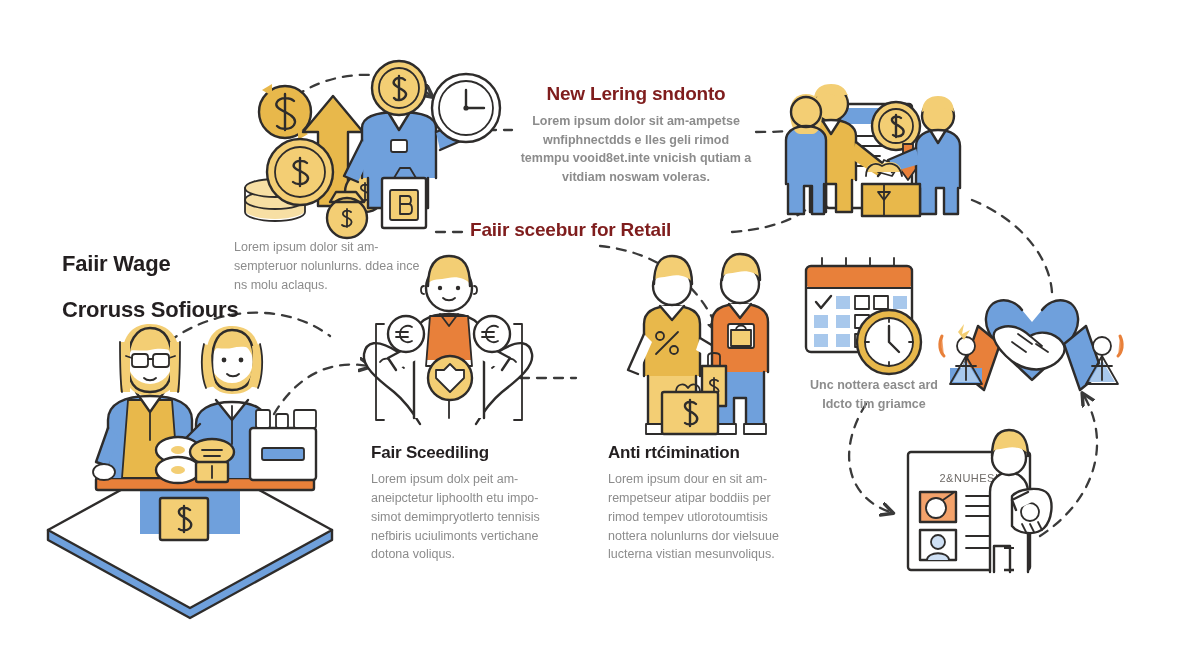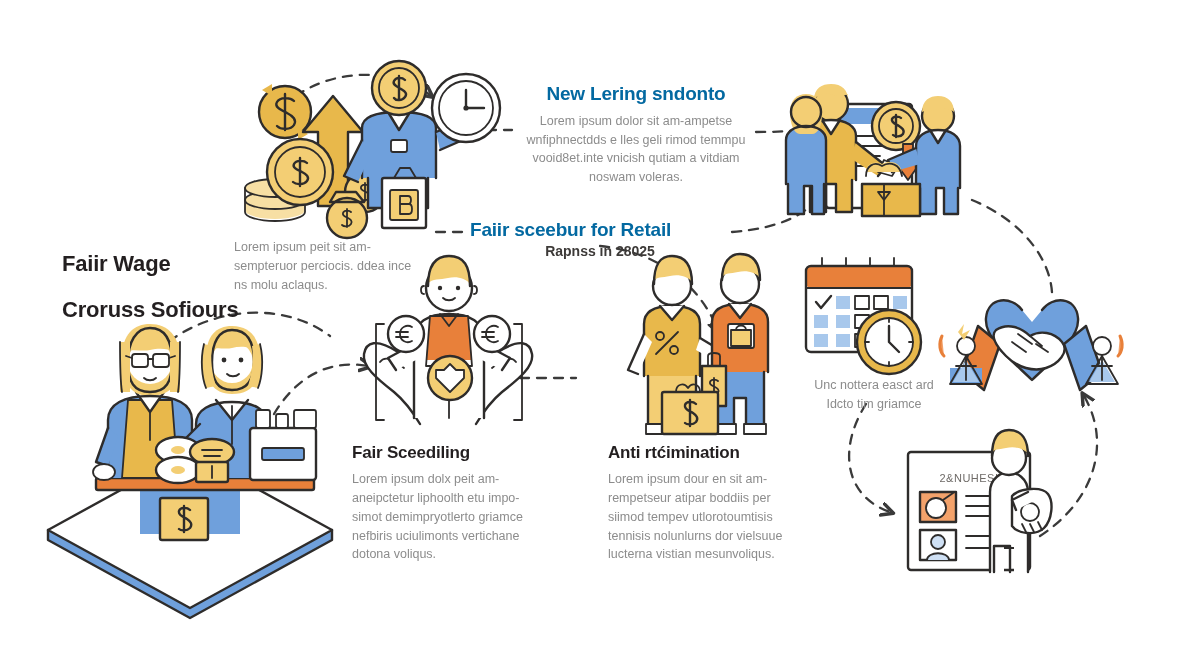--- a/index.html
+++ b/index.html
@@ -12,46 +12,46 @@
   }
   #canvas{position:absolute;inset:0;width:1200px;height:654px;}
   .abs{position:absolute;}
 
   
   .h-xl{
     font-size:22px;font-weight:bold;color:#231f20;
     letter-spacing:-0.2px;line-height:1.25;
   }
   .h-lg{
-    font-size:19px;font-weight:bold;color:#0369a1;
+    font-size:19px;font-weight:bold;color:#7f1d1d;
     letter-spacing:-0.2px;line-height:1.25;
   }
   .h-md{
     font-size:17px;font-weight:bold;color:#231f20;
     letter-spacing:-0.2px;line-height:1.25;
   }
   .sub-title{
     font-size:14px;font-weight:bold;color:#3d3a38;
     text-align:center;line-height:1.3;
   }
   .body-txt{
     font-size:12.5px;color:#8c8c8c;line-height:1.5;
   }
-  .body-txt.center{text-align:center;}
+  .body-txt.center{text-align:center;font-weight:bold;}
   .title-center{text-align:left;}
 
   
   #t-minimum-wage{left:62px;top:250px;width:230px;}
   #t-cross-hours{left:62px;top:296px;width:240px;}
   #t-stet{left:234px;top:238px;width:190px;}
   #t-stet .h-md{margin:0 0 6px 0;}
   #t-newlering{left:520px;top:82px;width:232px;}
   #t-newlering .h-lg{margin:0 0 6px 0;text-align:center;}
   #t-maintitle{left:470px;top:218px;width:260px;}
-  #t-fairsched{left:352px;top:442px;width:190px;}
+  #t-fairsched{left:371px;top:442px;width:190px;}
   #t-fairsched .h-md{margin:0 0 7px 0;}
   #t-antidisc{left:608px;top:442px;width:196px;}
   #t-antidisc .h-md{margin:0 0 7px 0;}
   #t-onboard{left:798px;top:376px;width:152px;}
 </style>
 </head>
 <body>
 
 <svg id="canvas" viewBox="0 0 1200 654">
   <defs>
@@ -609,39 +609,38 @@
 
 <div class="abs" id="t-minimum-wage">
   <div class="h-xl">Faiir Wage</div>
 </div>
 
 <div class="abs" id="t-cross-hours">
   <div class="h-xl">Croruss Sofiours</div>
 </div>
 
 <div class="abs" id="t-stet">
-  <div class="body-txt">Lorem ipsum peit sit am-sempteruor perciocis. ddea ince ns molu aclaqus.</div>
+  <div class="body-txt">Lorem ipsum dolor sit am-sempteruor nolunlurns. ddea ince ns molu aclaqus.</div>
 </div>
 
 <div class="abs" id="t-newlering">
   <div class="h-lg">New Lering sndonto</div>
   <div class="body-txt center">Lorem ipsum dolor sit am-ampetse wnfiphnectdds e lles geli rimod temmpu vooid8et.inte vnicish qutiam a vitdiam noswam voleras.</div>
 </div>
 
 <div class="abs" id="t-maintitle">
   <div class="h-lg title-center">Faiir sceebur for Retail</div>
-  <div class="sub-title">Rapnss in 28025</div>
 </div>
 
 <div class="abs" id="t-fairsched">
   <div class="h-md">Fair Sceediling</div>
-  <div class="body-txt">Lorem ipsum dolx peit am-aneipctetur liphoolth etu impo-simot demimpryotlerto griamce nefbiris uciulimonts vertichane dotona voliqus.</div>
+  <div class="body-txt">Lorem ipsum dolx peit am-aneipctetur liphoolth etu impo-simot demimpryotlerto tennisis nefbiris uciulimonts vertichane dotona voliqus.</div>
 </div>
 
 <div class="abs" id="t-antidisc">
   <div class="h-md">Anti rtćimination</div>
-  <div class="body-txt">Lorem ipsum dour en sit am-rempetseur atipar boddiis per siimod tempev utlorotoumtisis tennisis nolunlurns dor vielsuue lucterna vistian mesunvoliqus.</div>
+  <div class="body-txt">Lorem ipsum dour en sit am-rempetseur atipar boddiis per rimod tempev utlorotoumtisis nottera nolunlurns dor vielsuue lucterna vistian mesunvoliqus.</div>
 </div>
 
 <div class="abs" id="t-onboard">
   <div class="body-txt center">Unc nottera easct ard</div>
   <div class="body-txt center">Idcto tim griamce</div>
 </div>
 
 </body></html>

